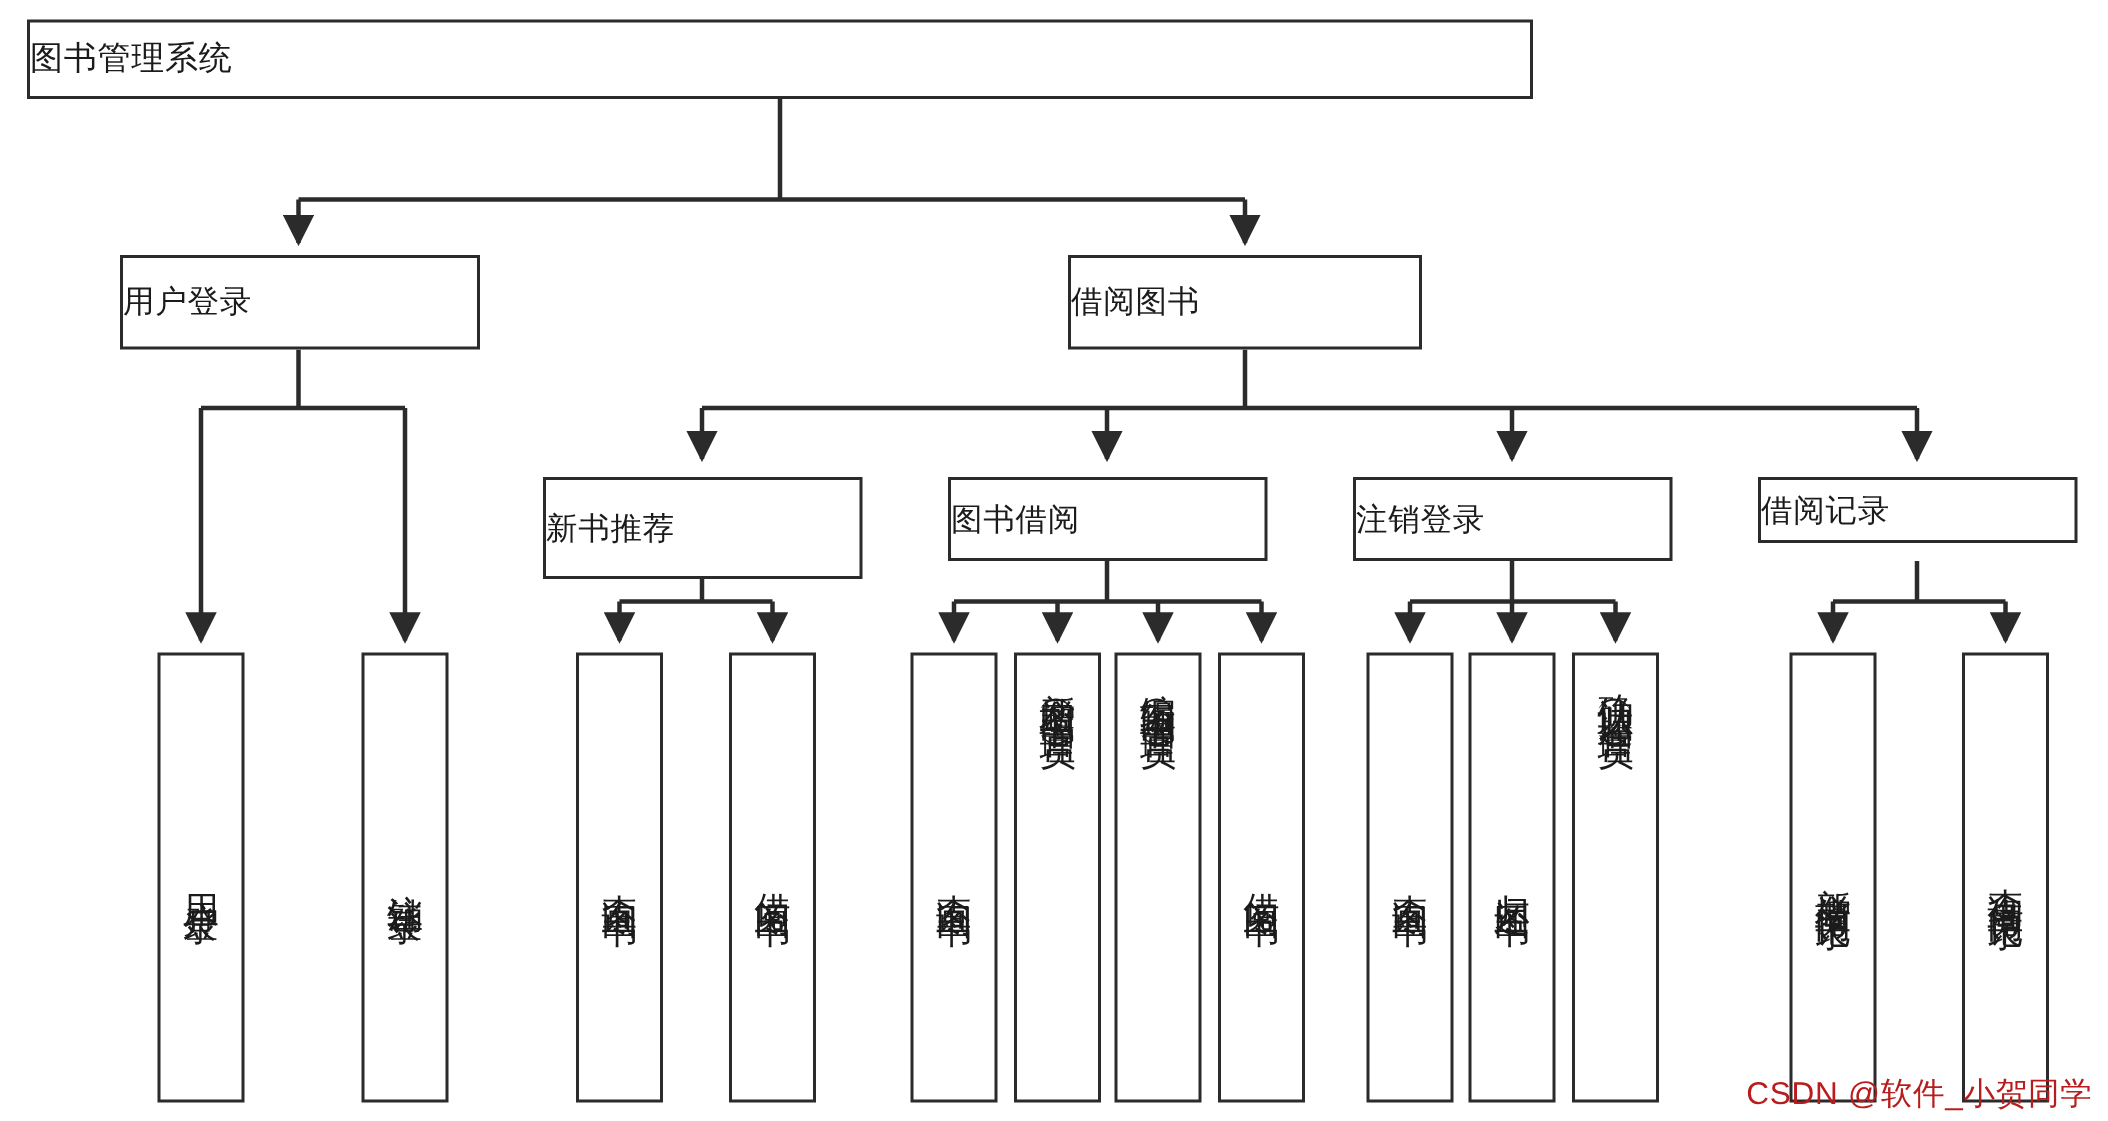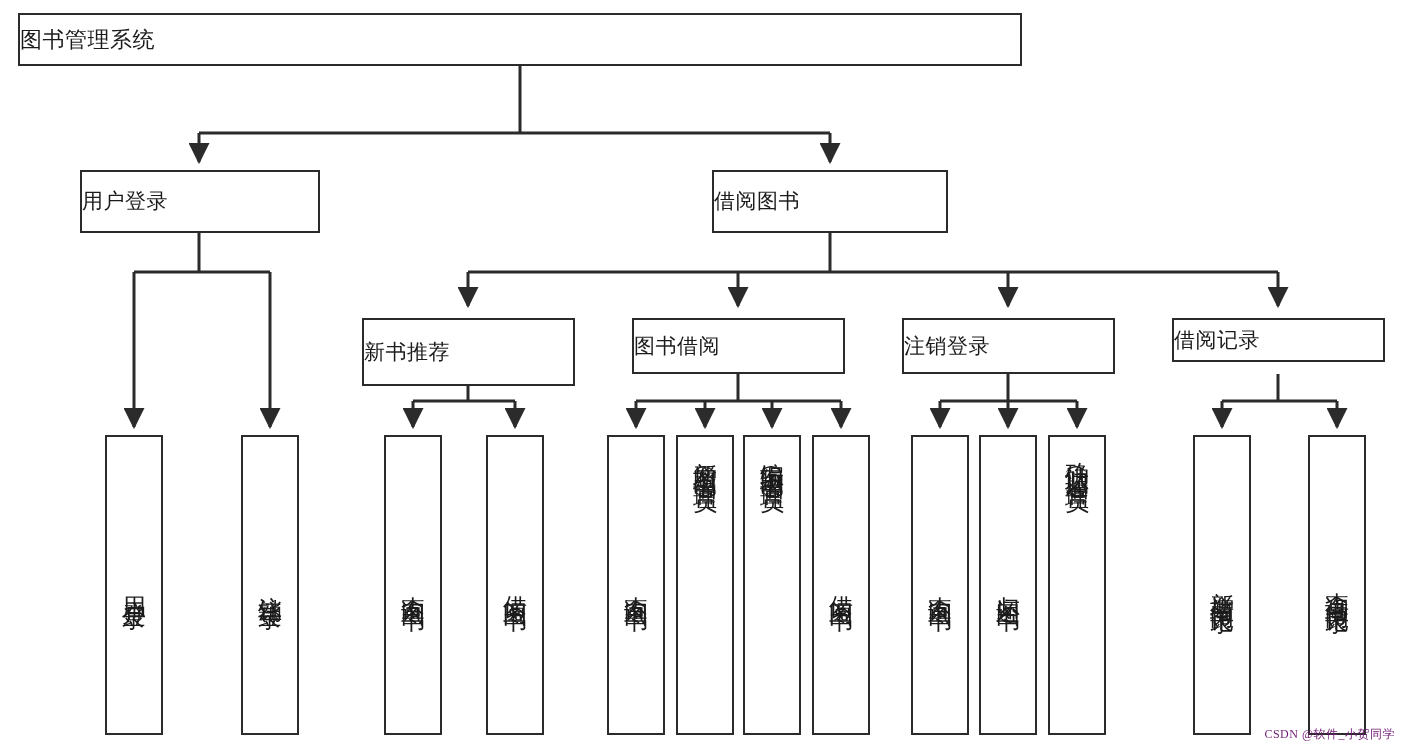--- a/index.html
+++ b/index.html
@@ -61,25 +61,25 @@
     letter-spacing: 4px;
   }
   .node.vert.mid {
     align-items: center;
     padding-top: 0;
   }
   #watermark {
     position: absolute;
     right: 10px;
     bottom: 4px;
-    font-size: 12px;
-    color: #701a75;
+    font-size: 21px;
+    color: #b91c1c;
     letter-spacing: 0.5px;
     white-space: nowrap;
-    font-family: Liberation Serif, serif;
+    font-family: Liberation Sans, sans-serif;
   }
 </style>
 </head>
 <body>
 
 <div id="canvas">
 
   <svg id="connectors" viewBox="0 0 1405 747" xmlns="http://www.w3.org/2000/svg">
     <defs>
       <marker id="arrow" viewBox="0 0 10 10" refX="9" refY="5" markerWidth="7" markerHeight="7" orient="auto-start-reverse">

